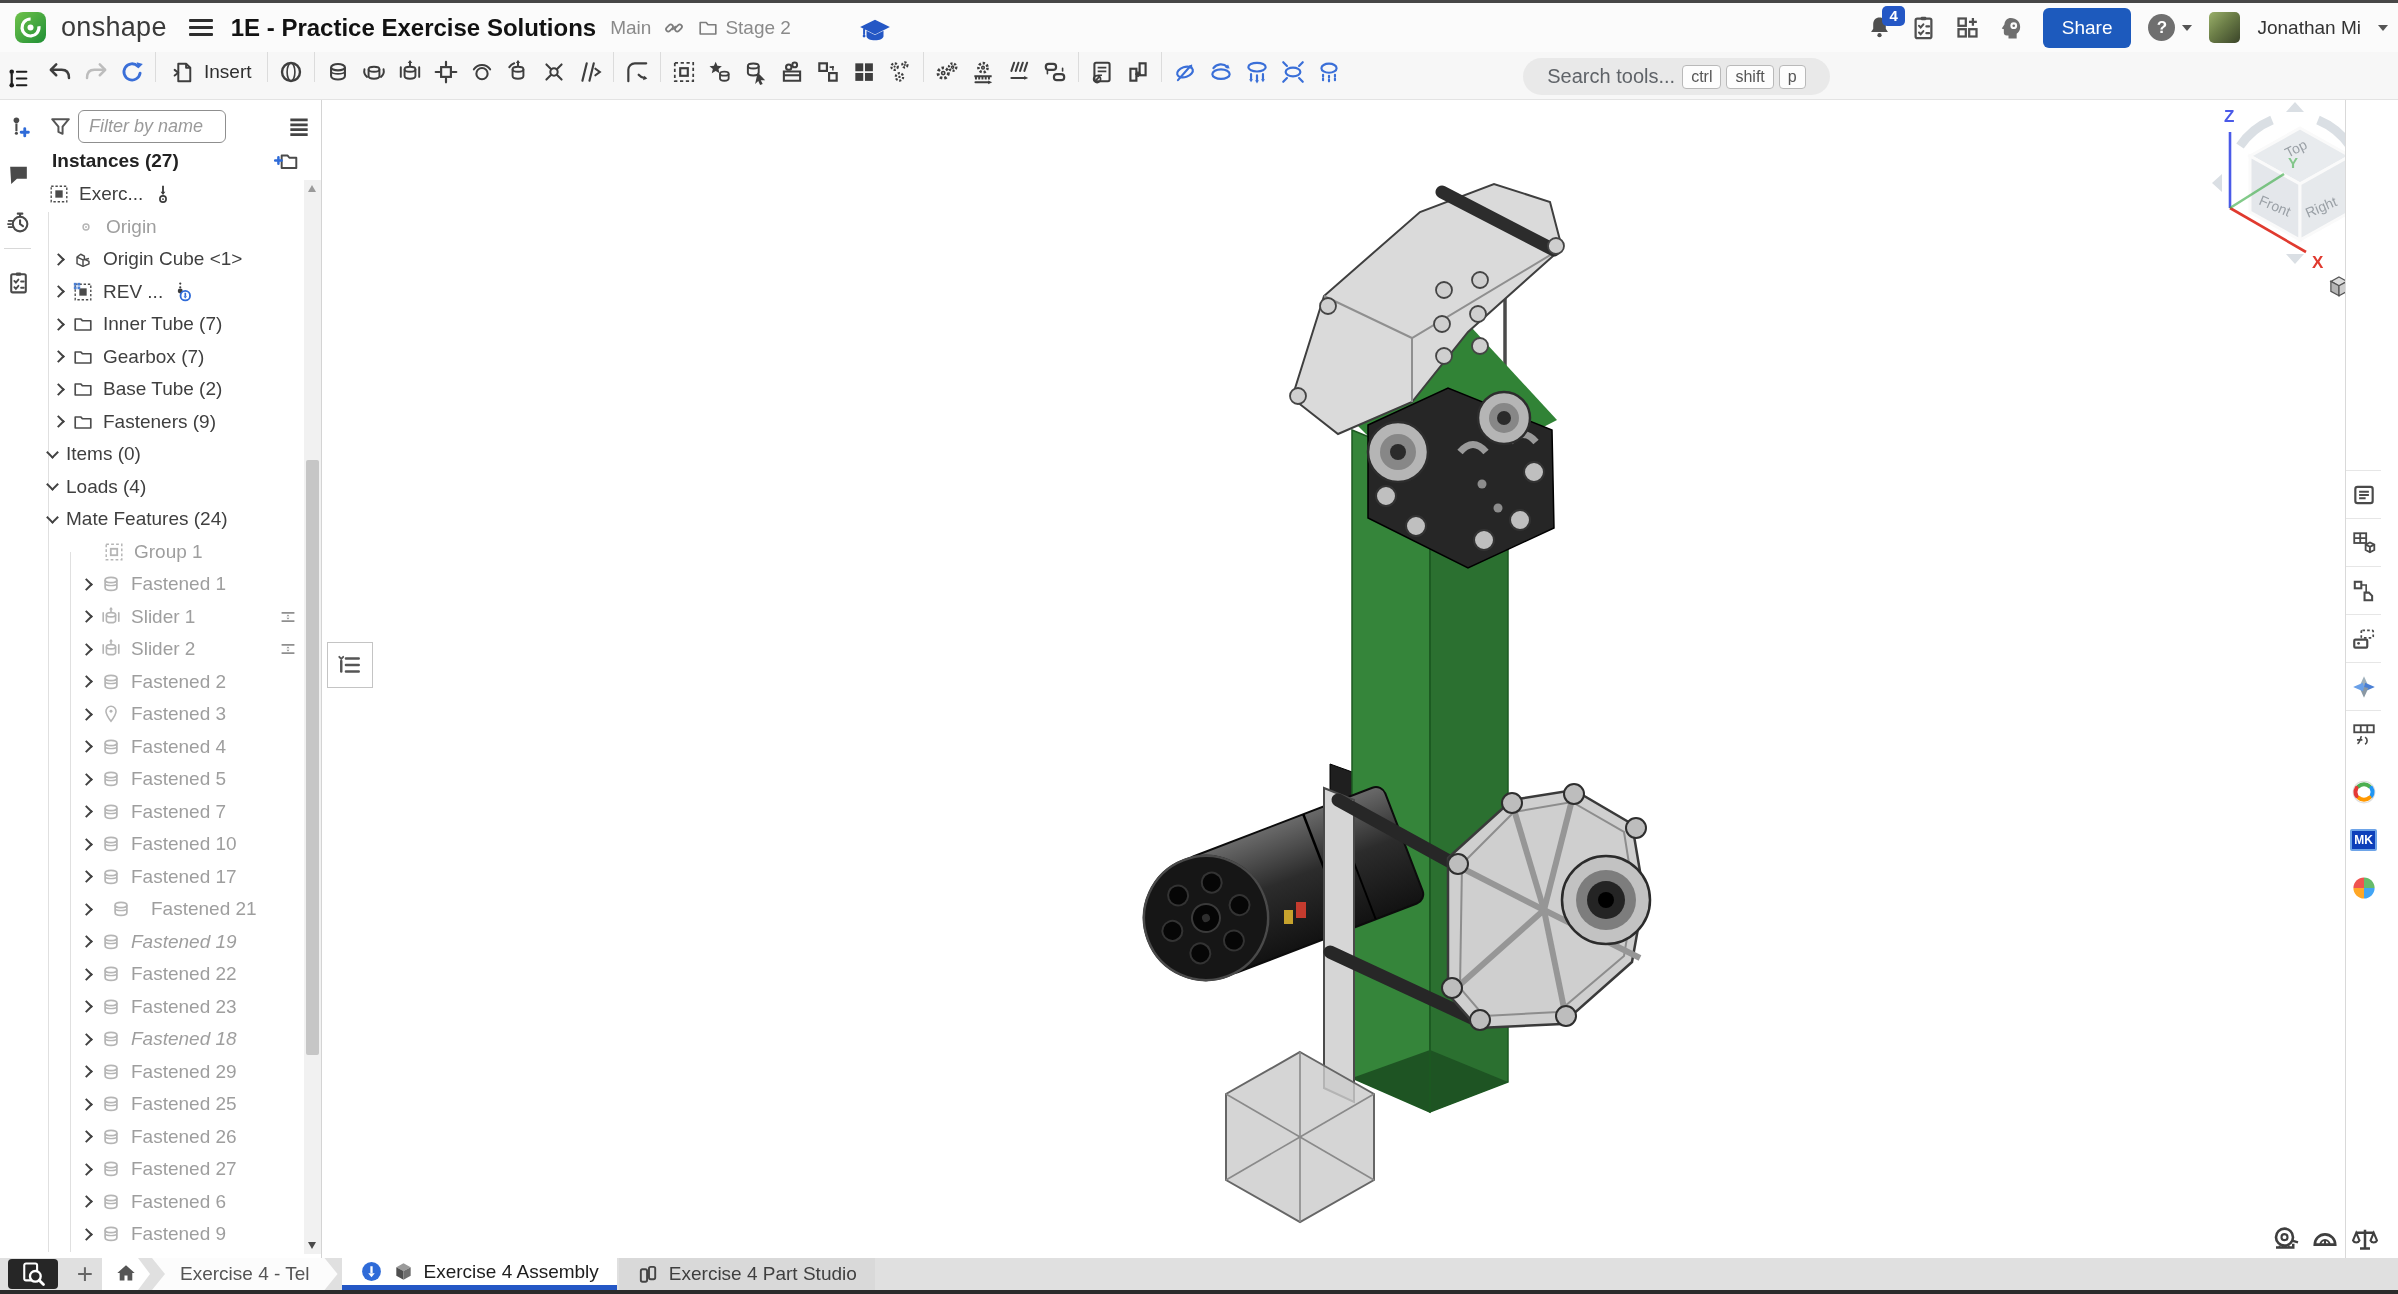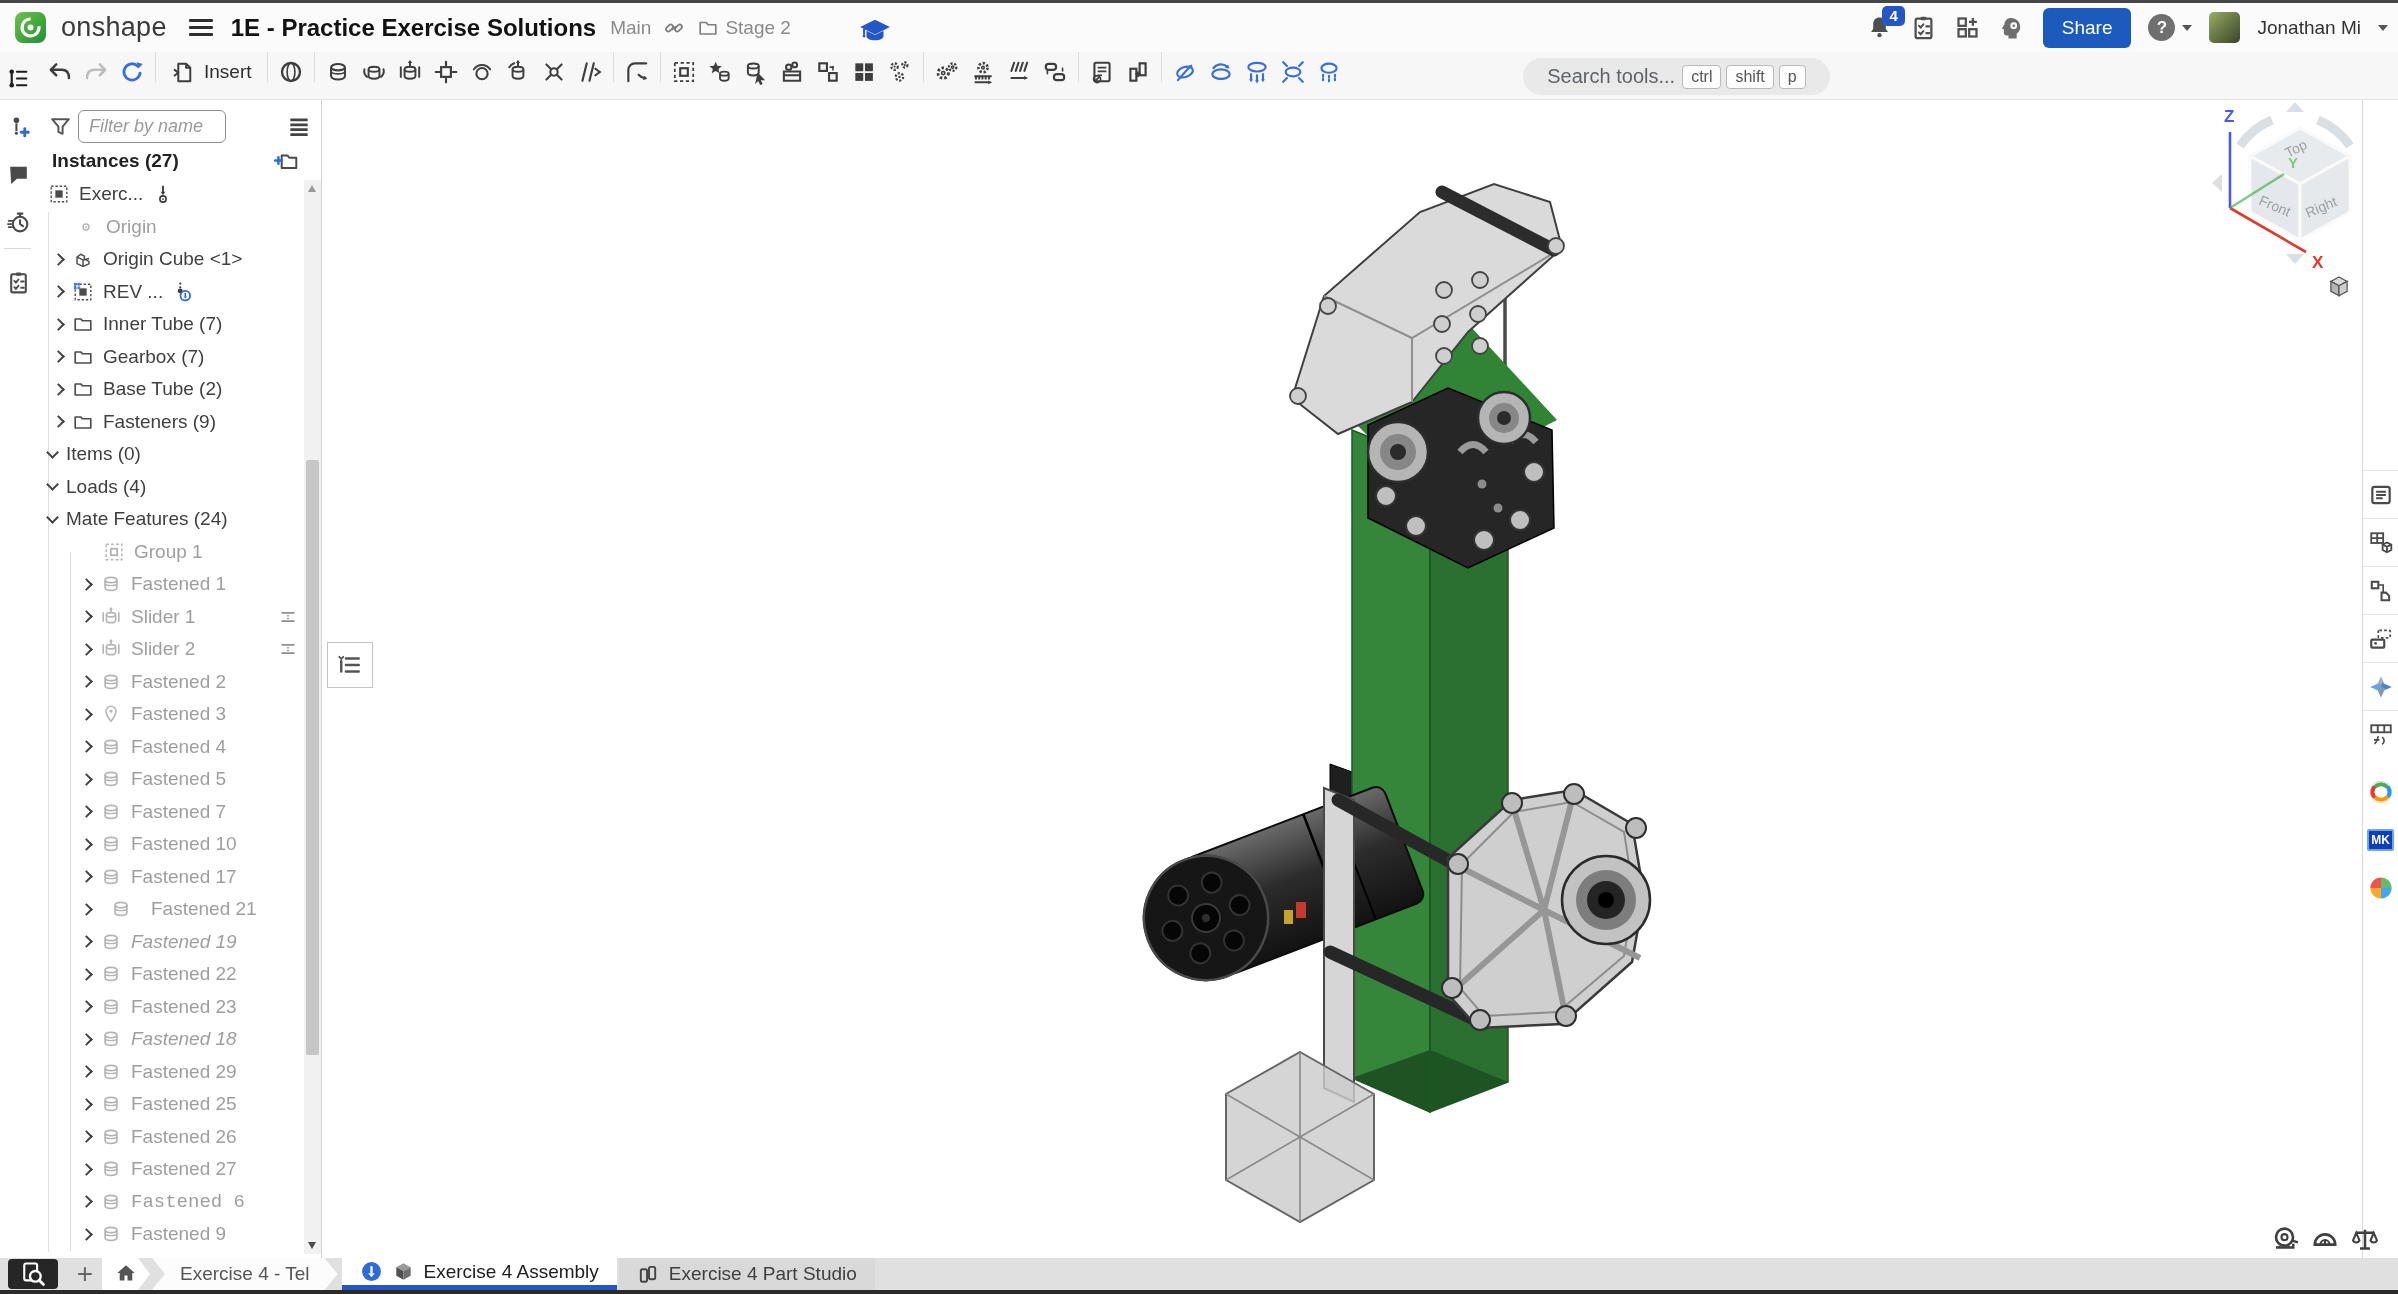--- a/index.html
+++ b/index.html
@@ -76,21 +76,21 @@
   #sb-dn{bottom:5px;border-top:7px solid #4a4a4a}
   
   #viewport{position:absolute;left:322px;top:100px;right:36px;bottom:36px;background:#fff}
   #model-svg{position:absolute;left:0;top:0}
   #viewcube{position:absolute;left:1878px;top:0;width:190px;height:210px}
   #viewopts{position:absolute;left:2002px;top:172px;display:flex;align-items:center;gap:8px}
   #flyout-btn{position:absolute;left:5px;top:542px;width:46px;height:46px;background:#fff;border:1px solid #c4c4c4;display:flex;align-items:center;justify-content:center;color:#555}
   .vc-face-label{font-size:14px;fill:#9aa0a6}
   .status-ic{position:absolute;color:#3f3f3f;z-index:40}
   
-  #right-rail{position:absolute;right:0;top:100px;width:36px;bottom:36px;background:#fff;border-left:1px solid #d9d9d9}
+  #right-rail{position:absolute;right:0;top:100px;width:53px;bottom:36px;background:#fff;border-left:1px solid #d9d9d9}
   .rr-cell{position:absolute;left:0;width:35px;height:48px;display:flex;align-items:center;justify-content:center;color:#4a4a4a;background:none;border:none}
   .rr-cell.panelc{border-top:1px solid #e6e6e6}
   .rr-cell svg{width:26px;height:26px}
   #app-mk-badge{width:27px;height:22px;background:#0d3fba;border:2px solid #6ea4e8;border-radius:2px;color:#fff;font-weight:bold;font-size:12px;display:flex;align-items:center;justify-content:center}
   
   #tabbar{position:absolute;left:0;bottom:4px;height:32px;right:0;background:#e0e0e0;display:flex;align-items:stretch;padding-left:8px}
   #black-strip{position:absolute;bottom:0;height:4px;left:0;right:0;background:#2b2b2b}
   #docsearch-btn{width:50px;margin:1px 10px 1px 0;background:#262626;border-radius:4px;border:none;display:flex;align-items:center;justify-content:center}
   #addtab-btn{width:34px;background:none;border:none;color:#666;font-size:28px;line-height:28px}
   #home-btn{width:48px;background:#fff;border:none;clip-path:polygon(0 0,calc(100% - 12px) 0,100% 50%,calc(100% - 12px) 100%,0 100%);display:flex;align-items:center;justify-content:center;color:#555;margin-right:2px}
@@ -1087,21 +1087,21 @@
         </svg>
         <span class="tlabel">Fastened 26</span>
       </div>
       <div class="trow gray" style="padding-left: 46px;">
         <span class="chev r"></span>
         <svg class="ticon">
           <use href="#sy-fast"></use>
         </svg>
         <span class="tlabel">Fastened 27</span>
       </div>
-      <div class="trow gray" style="padding-left: 46px; font-family: Liberation Mono, monospace;">
+      <div class="trow gray" style="padding-left: 46px;">
         <span class="chev r"></span>
         <svg class="ticon">
           <use href="#sy-fast"></use>
         </svg>
         <span class="tlabel">Fastened 6</span>
       </div>
       <div class="trow gray" style="padding-left: 46px;">
         <span class="chev r"></span>
         <svg class="ticon">
           <use href="#sy-fast"></use>

